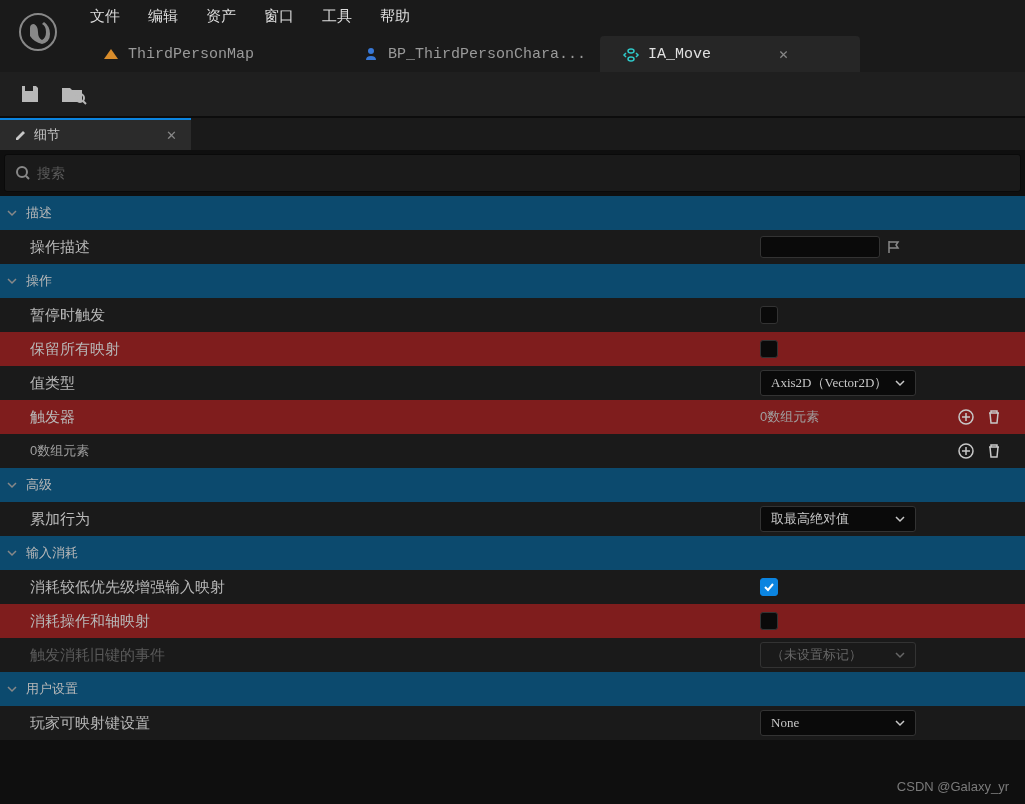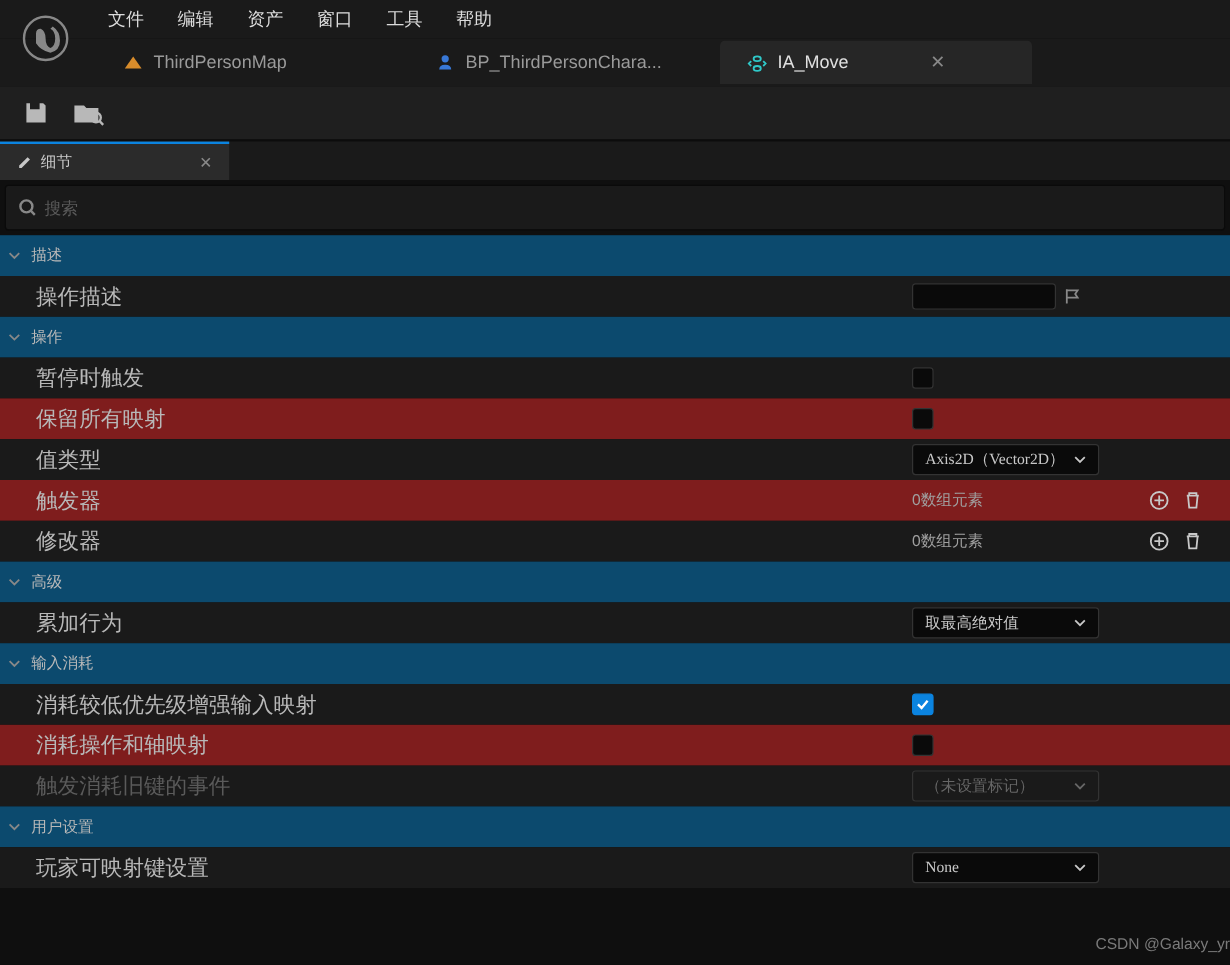--- a/index.html
+++ b/index.html
@@ -6,21 +6,21 @@
     body { font-family: -apple-system, "Microsoft YaHei", sans-serif; background: #0f0f0f; color: #c8c8c8; width: 1025px; height: 804px; overflow: hidden; font-size: 13px; }
     
     
     .menubar { display: flex; align-items: center; height: 32px; background: #1a1a1a; padding-left: 0; }
     .logo { width: 60px; height: 60px; display: flex; align-items: center; justify-content: center; position: absolute; top: 2px; left: 8px; }
     .logo-inner { width: 40px; height: 40px; }
     .menubar-items { display: flex; margin-left: 76px; gap: 0; }
     .menubar-item { padding: 6px 14px; cursor: pointer; font-size: 15px; color: #dcdcdc; }
     
     
-    .tabsbar { display: flex; align-items: center; height: 40px; background: #1a1a1a; padding-left: 80px; }
+    .tabsbar { display: flex; align-items: flex-end; height: 40px; background: #1a1a1a; padding-left: 80px; font-family: Liberation Mono, monospace; }
     .asset-tab { display: flex; align-items: center; height: 36px; padding: 0 22px; cursor: pointer; font-size: 15px; color: #9a9a9a; gap: 8px; }
     .asset-tab.active { background: #262626; color: #e0e0e0; border-radius: 4px 4px 0 0; }
     .tab-icon { width: 18px; height: 18px; display: flex; align-items: center; justify-content: center; }
     .tab-close { margin-left: 60px; color: #888; cursor: pointer; }
     
     
     .toolbar { display: flex; align-items: center; height: 46px; background: #1f1f1f; padding-left: 14px; gap: 12px; border-bottom: 2px solid #0c0c0c; }
     .toolbar-btn { width: 32px; height: 32px; display: flex; align-items: center; justify-content: center; cursor: pointer; }
     
     
@@ -33,36 +33,36 @@
     .search-input { flex: 1; background: transparent; border: none; color: #c8c8c8; font-size: 14px; outline: none; }
     .search-input::placeholder { color: #5a5a5a; }
     
     
     .props { display: flex; flex-direction: column; }
     .category-header { display: flex; align-items: center; height: 34px; background: #0c4a6e; padding-left: 6px; gap: 8px; cursor: pointer; font-size: 13px; color: #b8b8b8; }
     .expand-arrow { width: 12px; height: 12px; display: flex; align-items: center; justify-content: center; }
     .prop-row { display: flex; align-items: center; height: 34px; background: #1a1a1a; padding-left: 30px; }
     .prop-row:nth-child(odd) { background: #1e1e1e; }
     .prop-row.alt { background: #7f1d1d; }
-    .prop-label { flex: 0 0 730px; color: #b8b8b8; font-size: 18px; }
+    .prop-label { flex: 0 0 730px; color: #b8b8b8; font-size: 15px; }
     .prop-label.disabled { color: #5a5a5a; }
     .prop-value { flex: 1; display: flex; align-items: center; gap: 6px; padding-right: 20px; }
     
     
     .text-input { width: 120px; height: 22px; background: #0a0a0a; border: 1px solid #333; border-radius: 3px; }
     .checkbox { width: 18px; height: 18px; background: #0a0a0a; border: 1px solid #333; border-radius: 3px; display: flex; align-items: center; justify-content: center; cursor: pointer; }
     .checkbox.checked { background: #0b84e0; border-color: #0b84e0; }
     .dropdown { display: flex; align-items: center; height: 26px; background: #0a0a0a; border: 1px solid #333; border-radius: 3px; padding: 0 10px; gap: 8px; cursor: pointer; min-width: 140px; justify-content: space-between; font-size: 13px; }
     .dropdown.disabled { background: #1a1a1a; color: #666; }
     .dd-wide { min-width: 156px; font-family: Liberation Serif, serif; }
     .array-count { color: #a0a0a0; font-size: 13px; }
     .icon-btn { width: 22px; height: 22px; display: flex; align-items: center; justify-content: center; cursor: pointer; color: #c0c0c0; }
     .spacer { flex: 1; }
     
-    .watermark { position: absolute; bottom: 10px; right: 0; color: #7a7a7a; font-size: 13px; }
+    .watermark { position: absolute; bottom: 10px; right: 16px; color: #7a7a7a; font-size: 13px; }
     
     svg { display: block; }
   </style>
 </head>
 <body>
 
 <div class="menubar">
   <div class="logo">
     <svg class="logo-inner" viewBox="0 0 40 40">
       <circle cx="20" cy="20" r="18" fill="none" stroke="#888" stroke-width="2"></circle>
@@ -213,21 +213,20 @@
           </svg>
         </span>
       <span class="icon-btn">
           <svg width="18" height="18" viewBox="0 0 18 18">
             <path d="M4 5 L14 5 M6 5 L6 3 L12 3 L12 5 M5 5 L6 15 L12 15 L13 5" fill="none" stroke="#c8c8c8" stroke-width="1.5"></path>
           </svg>
         </span>
     </div>
   </div>
   <div class="prop-row">
-    <div class="prop-label">修改器</div>
     <div class="prop-value">
       <span class="array-count">0数组元素</span>
       <span class="spacer"></span>
       <span class="icon-btn">
           <svg width="18" height="18" viewBox="0 0 18 18">
             <circle cx="9" cy="9" r="7" fill="none" stroke="#c8c8c8" stroke-width="1.5"></circle>
             <line x1="9" y1="5" x2="9" y2="13" stroke="#c8c8c8" stroke-width="1.5"></line>
             <line x1="5" y1="9" x2="13" y2="9" stroke="#c8c8c8" stroke-width="1.5"></line>
           </svg>
         </span>

